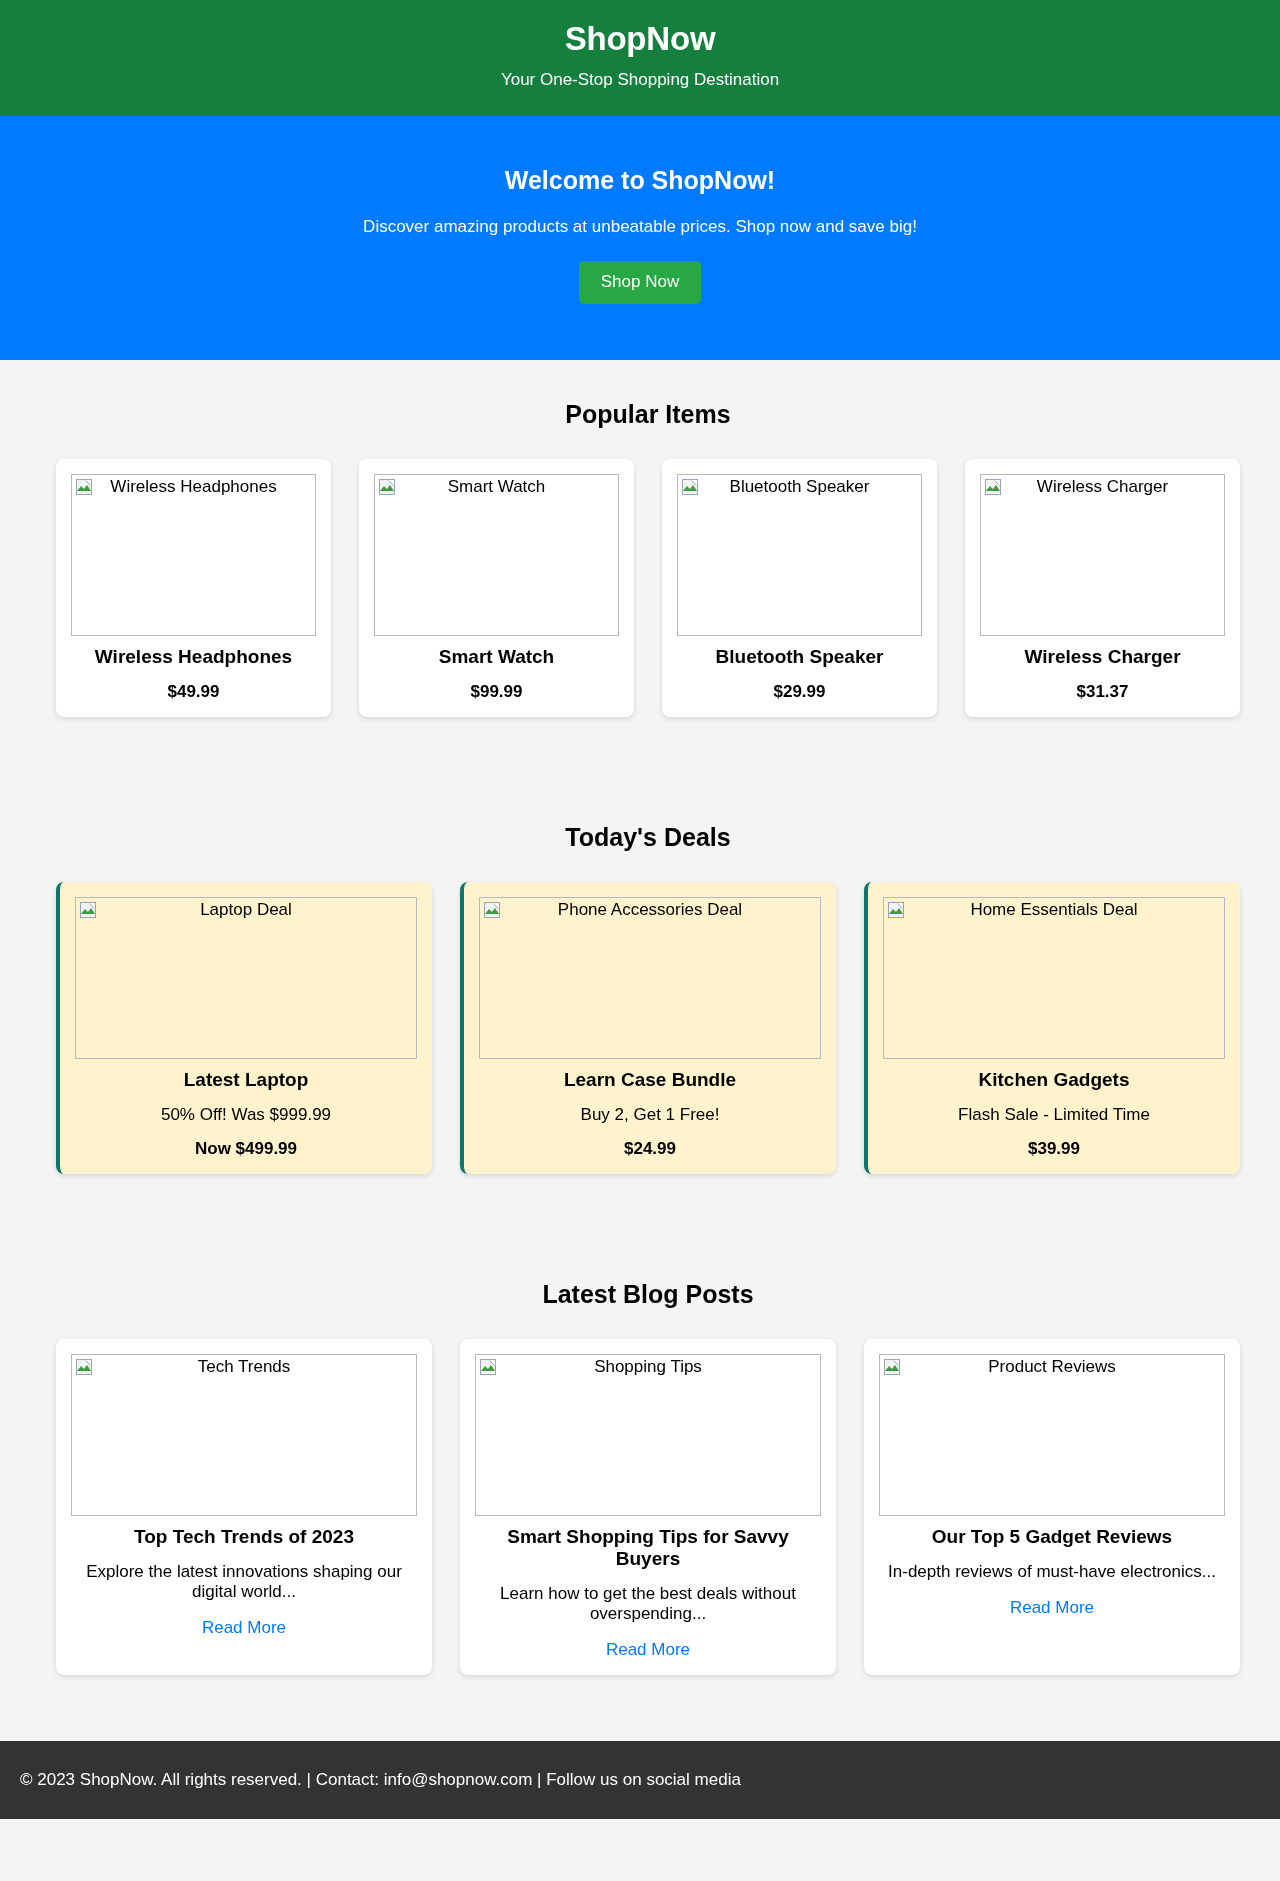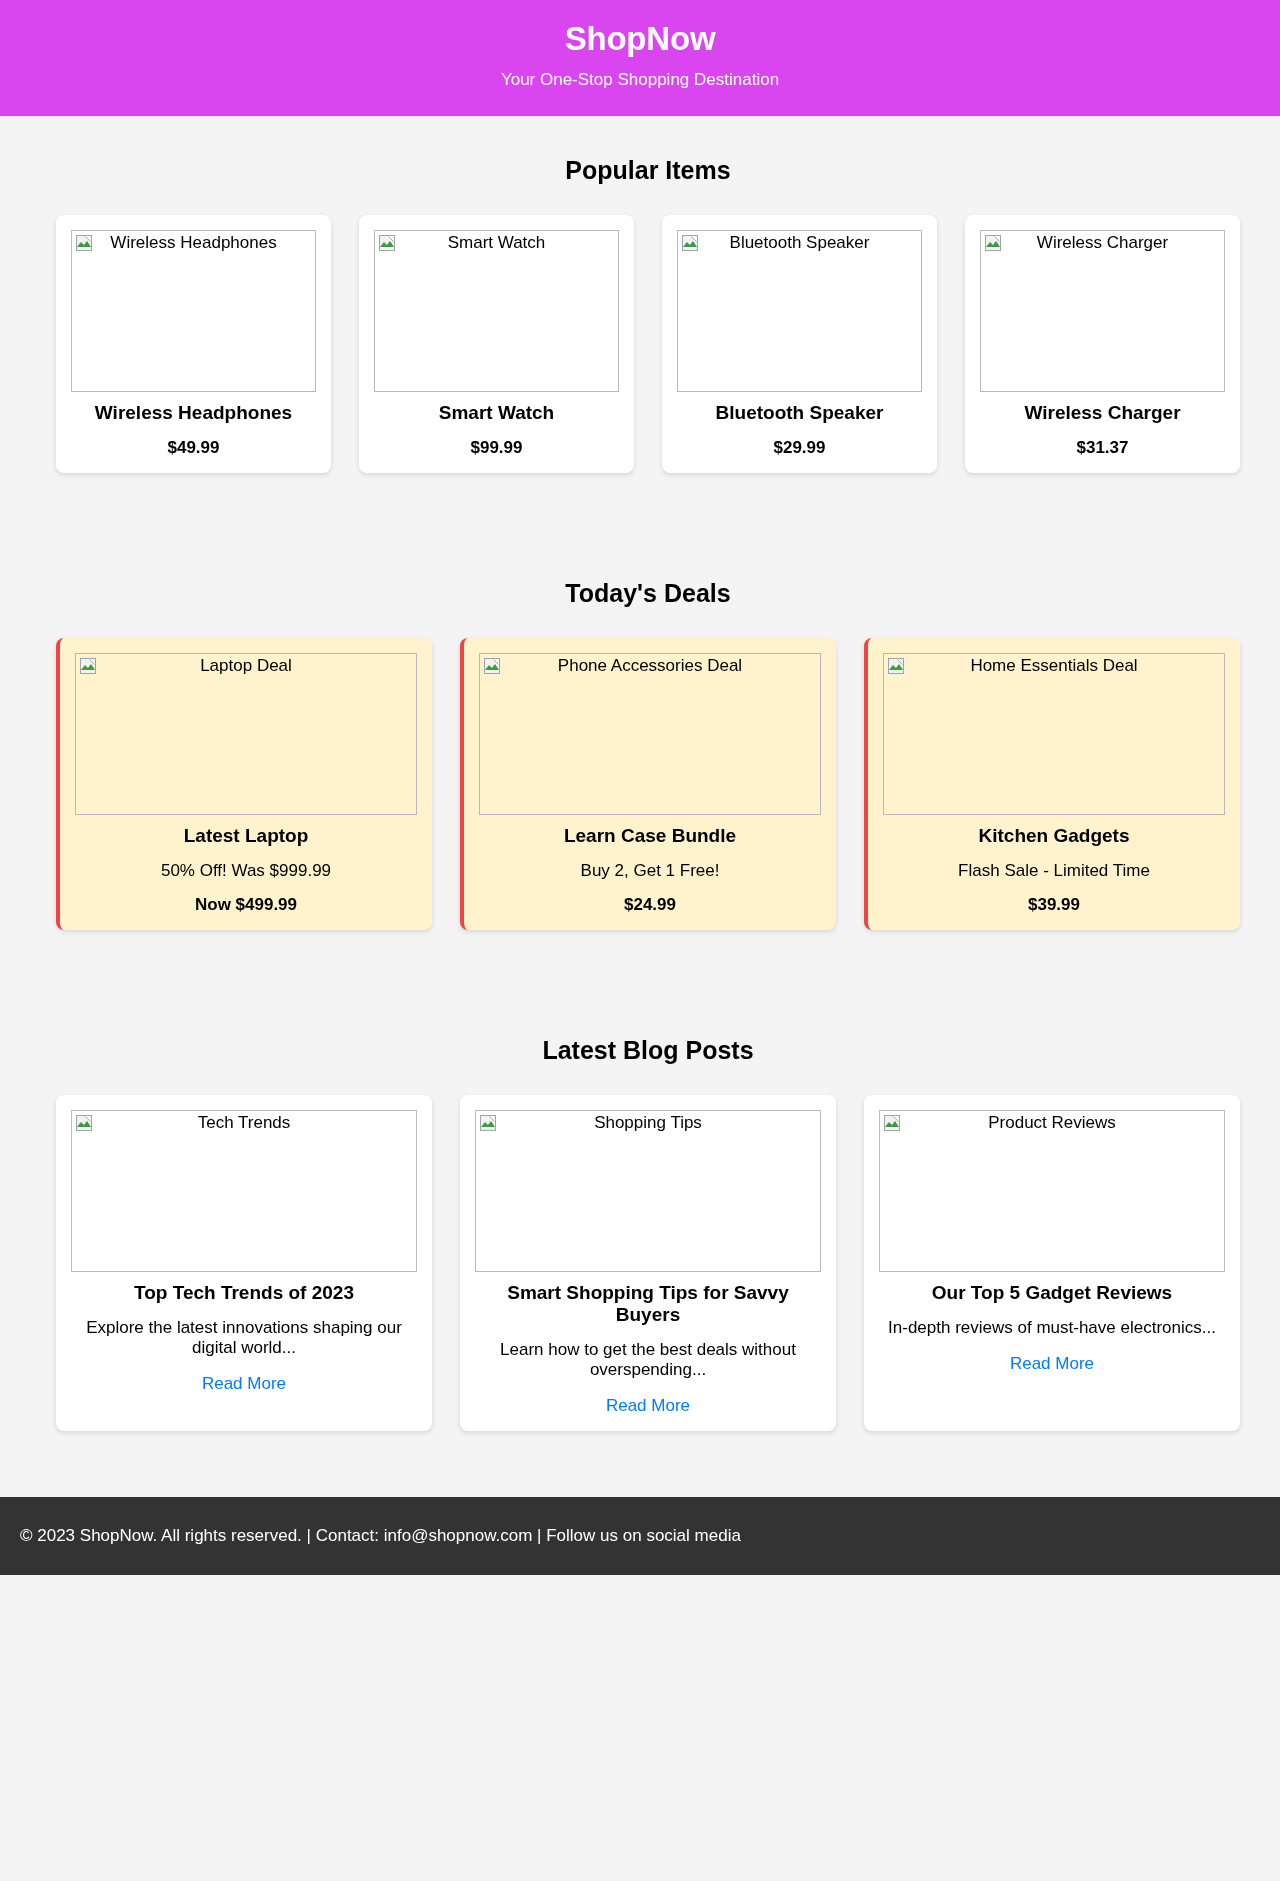--- a/index.html
+++ b/index.html
@@ -9,21 +9,21 @@
     padding: 0;
     background: #f4f4f4;
     font-family: "Liberation Sans", sans-serif;
     font-size: 16px;
     color: #000;
   }
   .page { width: 1280px; margin: 0 auto; background: #f4f4f4; }
 
   
   .site-header {
-    background: #d946ef;
+    background: #15803d;
     color: #ffffff;
     text-align: center;
     padding: 20px 20px 26px 20px;
   }
   .site-header h1 {
     margin: 0 0 10px 0;
     font-size: 33px;
     line-height: 1.15;
     font-weight: bold;
     letter-spacing: -0.2px;
@@ -97,21 +97,21 @@
   
   .card {
     background: #ffffff;
     border-radius: 8px;
     padding: 15px;
     text-align: center;
     box-shadow: 0 2px 5px rgba(0,0,0,0.12);
   }
   .card.deal {
     background: #fff3cd;
-    border-left: 4px solid #ef4444;
+    border-left: 4px solid #0f766e;
   }
   .card h3 {
     margin: 10px 0 0 0;
     font-size: 19px;
     font-weight: bold;
   }
   .card p {
     margin: 14px 0 0 0;
     font-size: 17px;
   }
@@ -172,20 +172,25 @@
 <body>
 
 <div class="page">
 
   <header class="site-header">
     <h1>ShopNow</h1>
     <p>Your One-Stop Shopping Destination</p>
   </header>
 
 
+  <section class="hero">
+    <h2>Welcome to ShopNow!</h2>
+    <p>Discover amazing products at unbeatable prices. Shop now and save big!</p>
+    <button class="hero-btn">Shop Now</button>
+  </section>
 
   <section class="section">
     <h2>Popular Items</h2>
     <div class="grid">
 
       <div class="card">
         <span class="broken-img">
           <svg class="glyph" viewBox="0 0 16 16" xmlns="http://www.w3.org/2000/svg">
             <rect x="0.5" y="0.5" width="15" height="15" fill="#f2f2f2" stroke="#9aa5b1"></rect>
             <path d="M1 12 L5 7 L8 10 L11 6 L15 12 Z" fill="#3f9b3f"></path>

